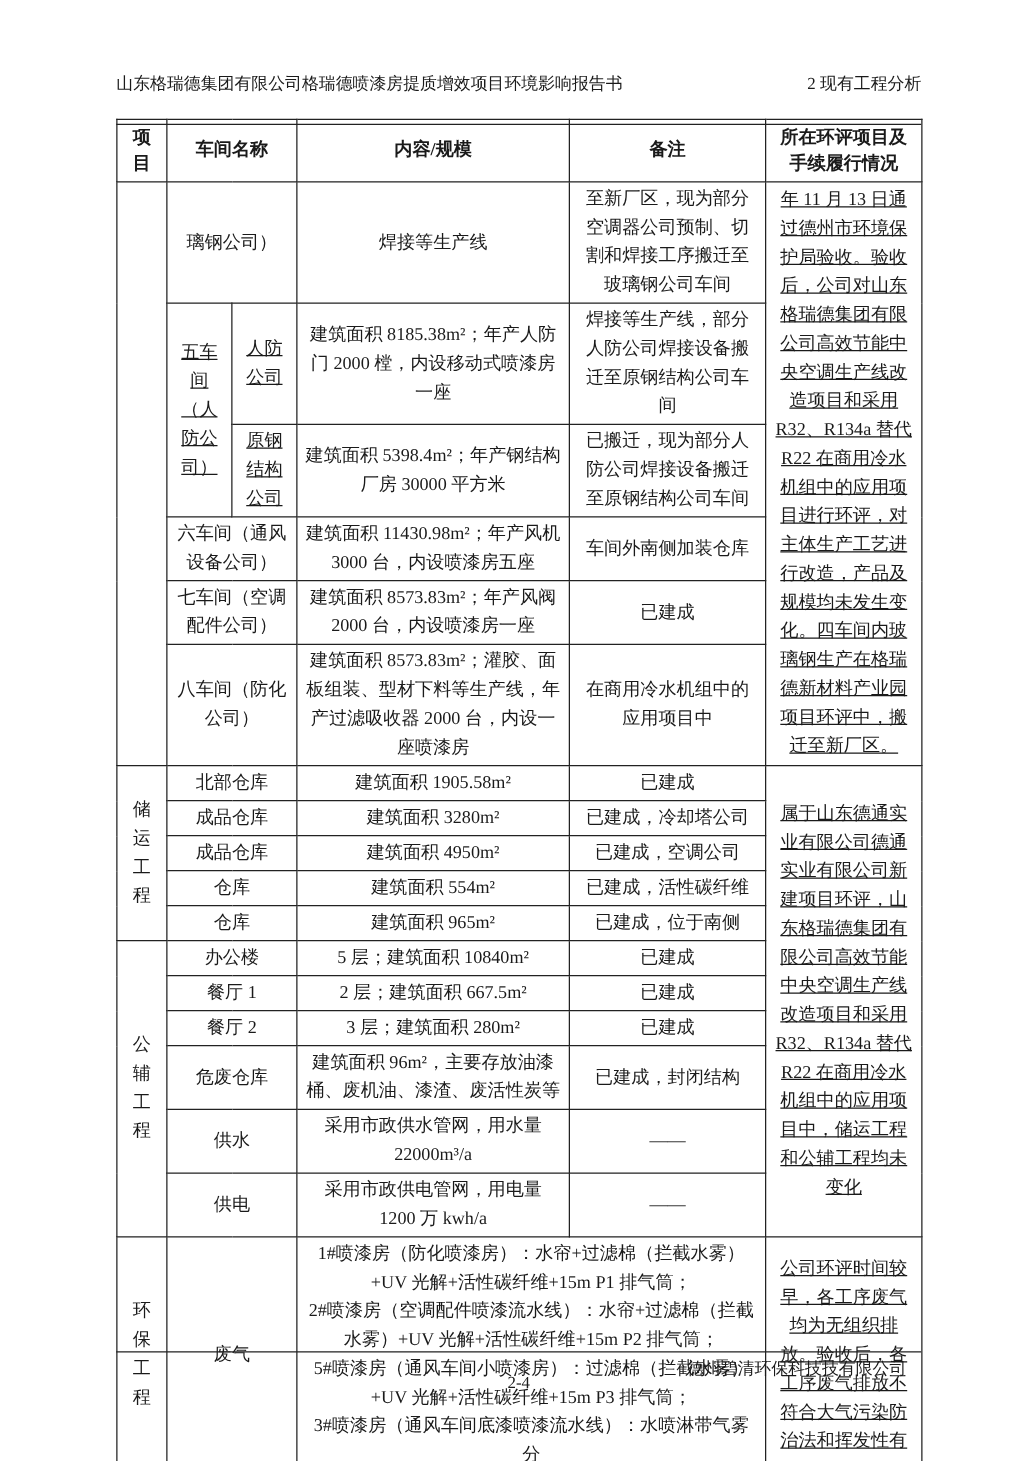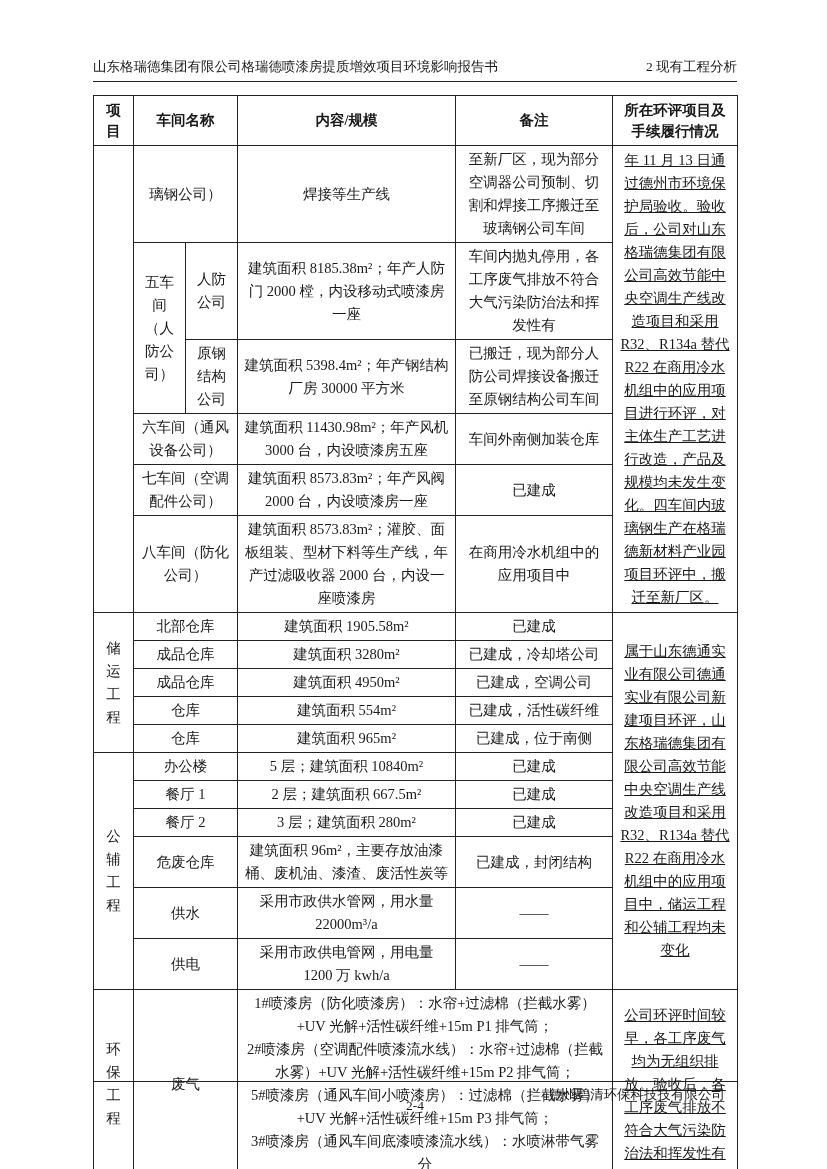--- a/index.html
+++ b/index.html
@@ -16,21 +16,21 @@
     overflow: hidden;
   }
   
   .page-header {
     position: absolute;
     top: 58px; left: 93px; width: 644px;
     display: flex;
     justify-content: space-between;
     align-items: flex-end;
     font-size: 13.5px;
-    padding-bottom: 5px;
+    padding-bottom: 23px;
     border-bottom: 1.5px solid #222;
   }
   
   table.doc {
     position: absolute;
     top: 95px; left: 93px;
     width: 644px;
     border-collapse: collapse;
     table-layout: fixed;
     font-size: 14.5px;
@@ -52,21 +52,21 @@
     padding: 3px 9px;
     text-decoration: underline;
   }
   td.gas-content {
     text-align: left;
     white-space: pre-line;
     line-height: 21.6px;
     padding: 2px 8px;
     vertical-align: top;
   }
-  td.subname { padding: 2px 8px; }
+  td.subname { padding: 2px 8px; text-decoration: underline; }
   tr.h-head td { height: 50px; line-height: 21px; }
   tr.h-r1 td { height: 89px; }
   tr.h-r2 td { height: 93px; }
   tr.h-r3 td { height: 68px; }
   tr.h-r4 td { height: 48px; }
   tr.h-r5 td { height: 50px; }
   tr.h-r6 td { height: 92px; }
   tr.h-s td  { height: 23px; }
   tr.h-s2 td { height: 22px; }
   tr.h-u1 td { height: 45px; }
@@ -121,21 +121,21 @@
         <td colspan="2">璃钢公司）</td>
         <td>焊接等生产线</td>
         <td>至新厂区，现为部分空调器公司预制、切割和焊接工序搬迁至玻璃钢公司车间</td>
         <td rowspan="6" class="eia">年 11 月 13 日通过德州市环境保护局验收。验收后，公司对山东格瑞德集团有限公司高效节能中央空调生产线改造项目和采用 R32、R134a 替代 R22 在商用冷水机组中的应用项目进行环评，对主体生产工艺进行改造，产品及规模均未发生变化。四车间内玻璃钢生产在格瑞德新材料产业园项目环评中，搬迁至新厂区。</td>
       </tr>
 
       <tr class="h-r2">
         <td rowspan="2" class="subname">五车间（人防公司）</td>
         <td class="subname">人防公司</td>
         <td>建筑面积 8185.38m²；年产人防门 2000 樘，内设移动式喷漆房一座</td>
-        <td>车间内抛丸停用，各工序废气排放不符合大气污染防治法和挥发性有</td>
+        <td>焊接等生产线，部分人防公司焊接设备搬迁至原钢结构公司车间</td>
       </tr>
 
       <tr class="h-r3">
         <td class="subname">原钢结构公司</td>
         <td>建筑面积 5398.4m²；年产钢结构厂房 30000 平方米</td>
         <td>已搬迁，现为部分人防公司焊接设备搬迁至原钢结构公司车间</td>
       </tr>
 
       <tr class="h-r4">
         <td colspan="2">六车间（通风设备公司）</td>

